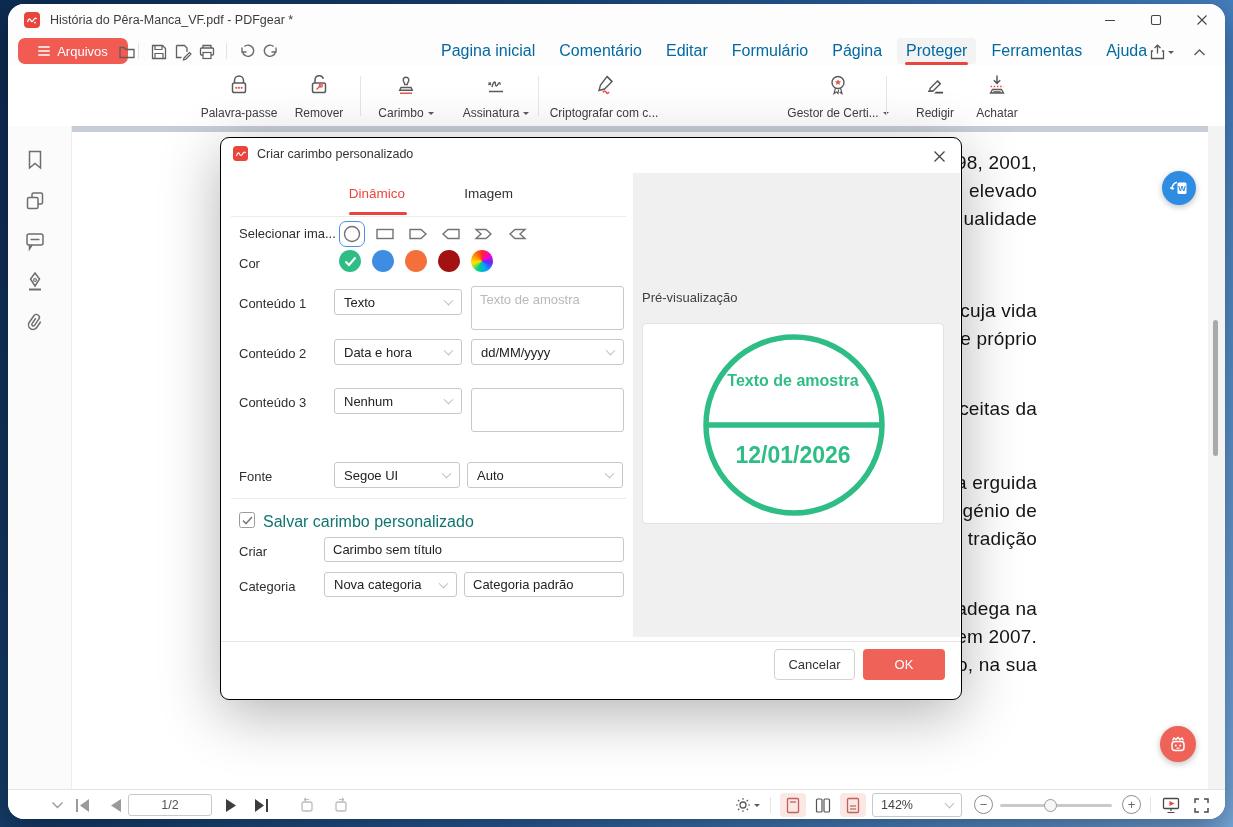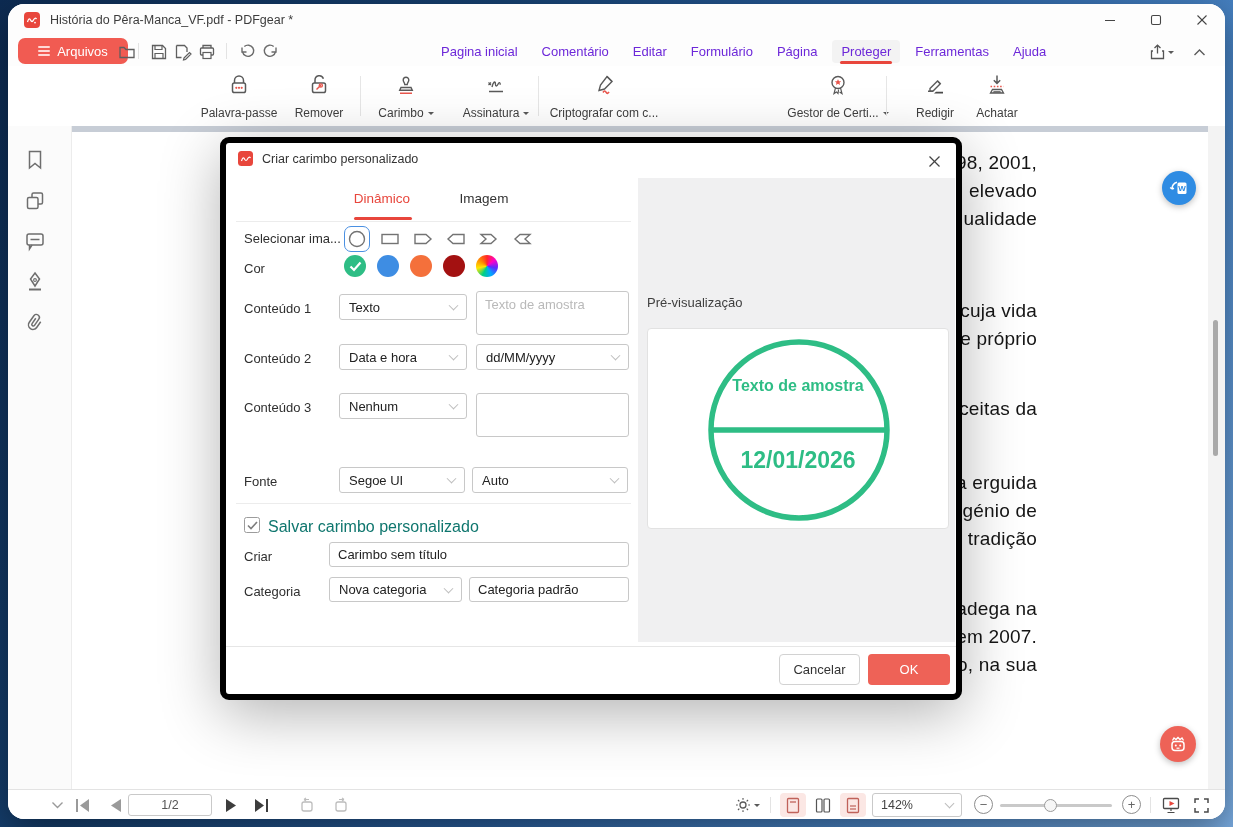--- a/index.html
+++ b/index.html
@@ -19,21 +19,21 @@
 
   
   .quickbar{position:absolute;left:0;top:32px;right:0;height:30px;background:#fdfdfd}
   .file-btn{position:absolute;left:10px;top:2px;height:26px;width:110px;background:#f15b52;border-radius:7px;
     display:flex;align-items:center;justify-content:center;gap:7px;color:#fff;font-size:13px}
   .burger{display:inline-block;width:12px}
   .burger i{display:block;height:1.6px;background:#ffd9d6;margin:2.4px 0;border-radius:1px}
   .qsep{position:absolute;top:7px;width:1px;height:16px;background:#e3e3e3}
   .qicon{position:absolute;top:5px;width:22px;height:22px;display:flex;align-items:center;justify-content:center}
   .menus{position:absolute;left:424px;top:0;height:30px;display:flex;align-items:center;gap:6px}
-  .menu-item{font-size:13px;color:#6d28d9;padding:4px 9px;border-radius:4px;position:relative;white-space:nowrap}
+  .menu-item{font-size:16px;color:#0369a1;padding:4px 9px;border-radius:4px;position:relative;white-space:nowrap}
   .menu-item.active{background:#f3f3f3}
   .menu-item.active::after{content:"";position:absolute;left:8px;right:8px;bottom:-1px;height:3px;background:#e8463c;border-radius:2px}
   .share-btn{position:absolute;right:48px;top:5px;width:30px;height:22px;display:flex;align-items:center;justify-content:center;gap:3px}
   .caret-dn{width:0;height:0;border:3.5px solid transparent;border-top-color:#5a5a5a;margin-top:3px}
   .collapse-btn{position:absolute;right:14px;top:5px;width:24px;height:22px;display:flex;align-items:center;justify-content:center}
 
   
   .ribbon{position:absolute;left:0;top:62px;right:0;height:60px;background:#fff}
   .rb-item{position:absolute;top:4px;height:52px;display:flex;flex-direction:column;align-items:center;justify-content:space-between;padding:2px 0}
   .rb-label{font-size:12px;color:#3f3f3f;white-space:nowrap;display:flex;align-items:center;gap:4px}
@@ -60,30 +60,30 @@
   .zoombox{left:864px;top:3px;width:90px;height:24px;border:1px solid #c9c9c9;border-radius:3px;font-size:12.5px;color:#444;justify-content:space-between;padding:0 8px}
   .view-pill{top:3px;width:26px;height:24px;border-radius:4px}
   .view-pill.hl{background:#fbe7e4}
   .sep-v{top:7px;width:1px;height:16px;background:#e3e3e3;position:absolute}
   .slider-track{position:absolute;left:992px;top:14px;width:112px;height:3px;background:#c9c9c9;border-radius:2px}
   .slider-thumb{position:absolute;left:1036px;top:9px;width:13px;height:13px;border-radius:50%;background:#f6f6f6;border:1.5px solid #9a9a9a}
   .circle-btn{top:5px;width:19px;height:19px;border:1.3px solid #8d8d8d;border-radius:50%;color:#666;font-size:13px;line-height:1}
 
   
   .dialog{position:absolute;left:212px;top:133px;width:742px;height:563px;background:#fff;border-radius:9px;
-    box-shadow:0 14px 60px rgba(0,0,0,.30);border:6px solid #000000}
+    box-shadow:0 14px 60px rgba(0,0,0,.30);border:1px solid #000000}
   .dlg-logo{position:absolute;left:12px;top:8px;width:15px;height:15px;border-radius:3.5px;background:#e8463c}
   .dlg-logo svg{position:absolute;left:1.5px;top:1.5px}
   .dlg-title{position:absolute;left:36px;top:9px;font-size:12.5px;color:#333}
   .dlg-close{position:absolute;right:10px;top:6px;width:24px;height:24px;display:flex;align-items:center;justify-content:center}
   .dlg-gray{position:absolute;left:412px;top:35px;right:1px;height:464px;background:#f0f0f1}
   .tab{position:absolute;top:48px;font-size:13.5px}
   .tab-active{left:120px;width:72px;text-align:center;color:#e8463c}
   .tab-underline{position:absolute;left:128px;top:74px;width:58px;height:3px;background:#e8463c;border-radius:2px}
-  .tab-idle{left:224px;width:68px;text-align:center;color:#333}
+  .tab-idle{left:224px;width:68px;text-align:right;color:#333}
   .tabs-divider{position:absolute;left:10px;top:78px;width:395px;height:1px;background:#ececec}
   .flabel{position:absolute;left:18px;font-size:13px;color:#2f2f2f;white-space:nowrap}
   .shape-row{position:absolute;left:118px;top:83px;display:flex;gap:7px}
   .shape-btn{width:26px;height:26px;border-radius:7px;display:flex;align-items:center;justify-content:center;border:1.5px solid transparent}
   .shape-btn.sel{border-color:#4a90e2}
   .color-row{position:absolute;left:118px;top:112px;display:flex;gap:11px;align-items:center}
   .cdot{width:22px;height:22px;border-radius:50%;display:flex;align-items:center;justify-content:center}
   .cwheel{background:conic-gradient(#ff2828,#ff00c8,#5b2cff,#00a8ff,#00d084,#ffe600,#ff8a00,#ff2828)}
   .select{position:absolute;background:#fff;border:1px solid #c8c8c8;border-radius:3px;font-size:13px;color:#222;
     display:flex;align-items:center;padding-left:9px}

